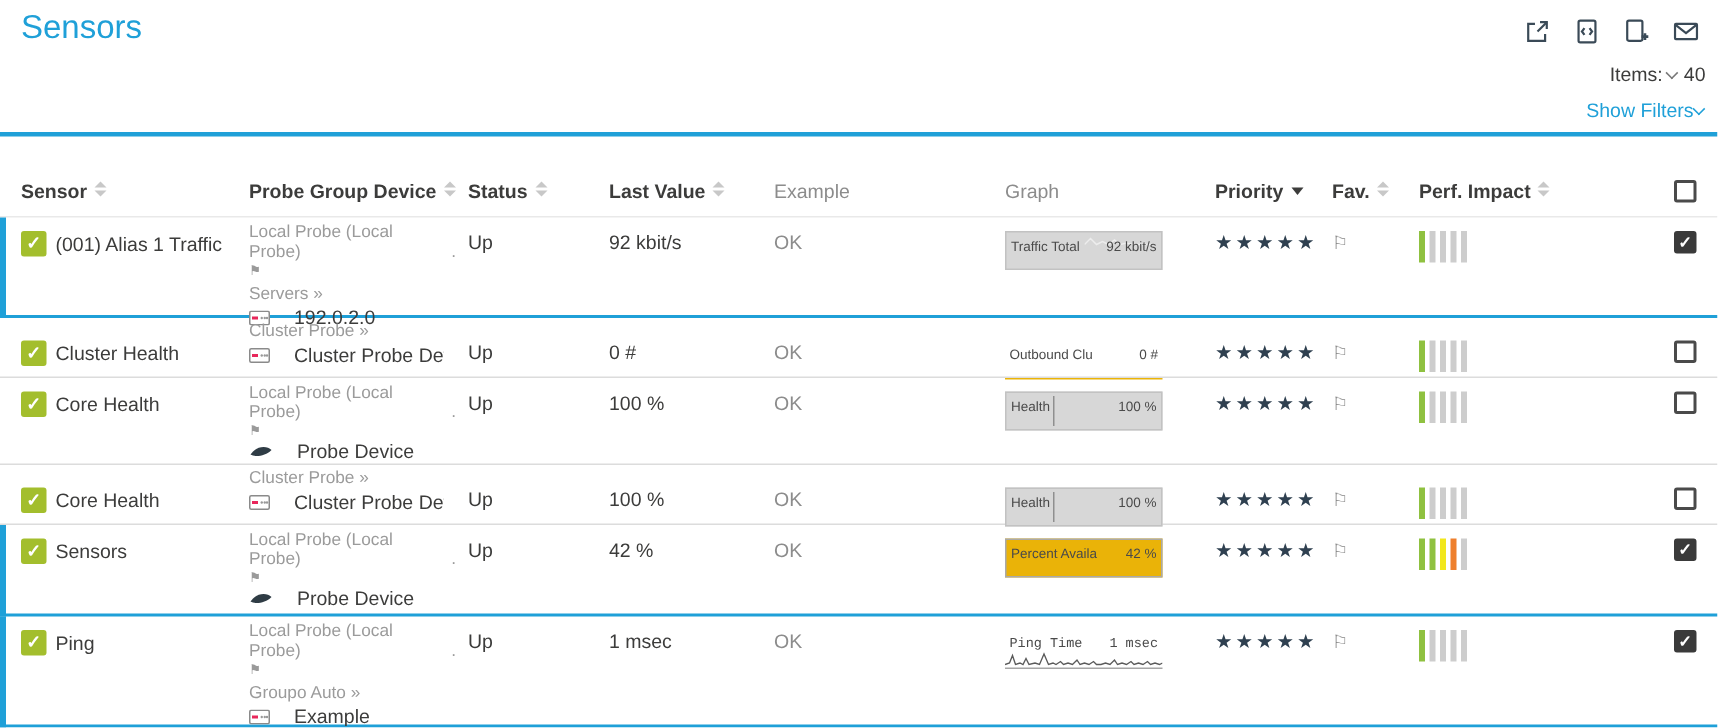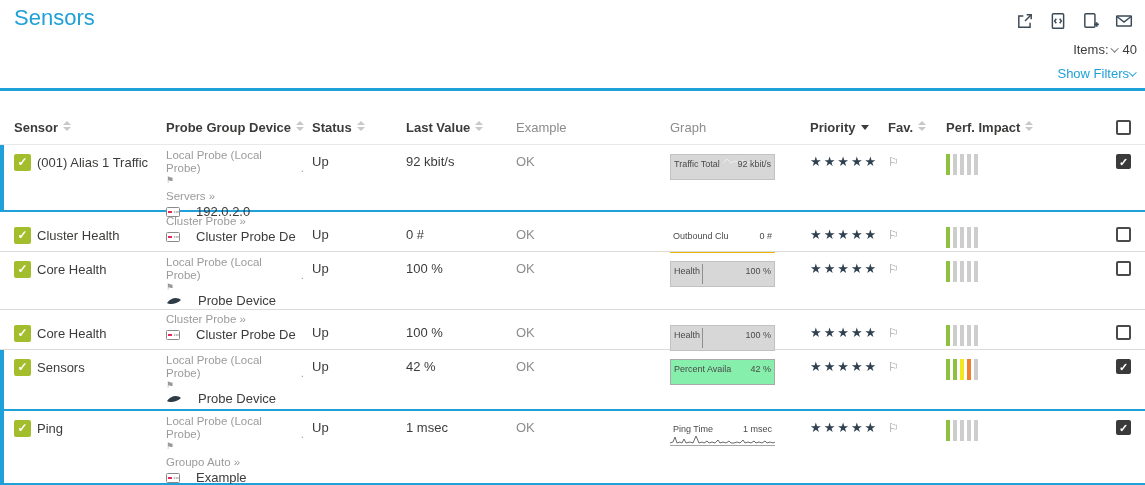--- a/index.html
+++ b/index.html
@@ -48,23 +48,23 @@
   .pg-group { margin-top:5px; }
   .pg-device { display:flex; align-items:center; gap:16px; font-size:13px; color:#3C3C3B;
     margin-top:2px; white-space:nowrap; overflow:hidden; cursor:pointer; }
   .pg-device svg { flex:0 0 auto; }
 
   .status-txt, .value-txt { color:#3C3C3B; }
   .msg-txt { color:#8C8C8C; }
 
   .gbox { width:105px; height:26px; position:relative; font-size:9px; color:#4A4A4A; cursor:pointer; }
   .gbox.filled { background:#D7D7D7; border:1px solid #C2C2C2; }
-  .gbox.filled-dark { background:#86efac; border:1px solid #A9A9A9; }
+  .gbox.filled-dark { background:#eab308; border:1px solid #A9A9A9; }
   .gbox.plain { border-bottom:1px solid #eab308; }
-  .gbox.spark { border-bottom:1px solid #A5A5A5; }
+  .gbox.spark { border-bottom:1px solid #A5A5A5;font-family:Liberation Mono, monospace; }
   .glabel { position:absolute; left:3px; top:4px; white-space:nowrap; }
   .gvalue { position:absolute; right:3px; top:4px; white-space:nowrap; }
   .gdivider { position:absolute; left:31px; top:2px; bottom:2px; width:1px; background:#8F8F8F; }
   .gspark1 { position:absolute; left:52px; top:2px; }
   .gspark6 { position:absolute; left:0; bottom:0; }
 
   .stars { color:#2F4050; font-size:13px; letter-spacing:2px; cursor:pointer; white-space:nowrap; }
   .favflag { color:#8A8A8A; font-size:12px; cursor:pointer; }
   .perf { display:flex; gap:3px; }
   .bar { width:4px; height:21px; display:inline-block; }

